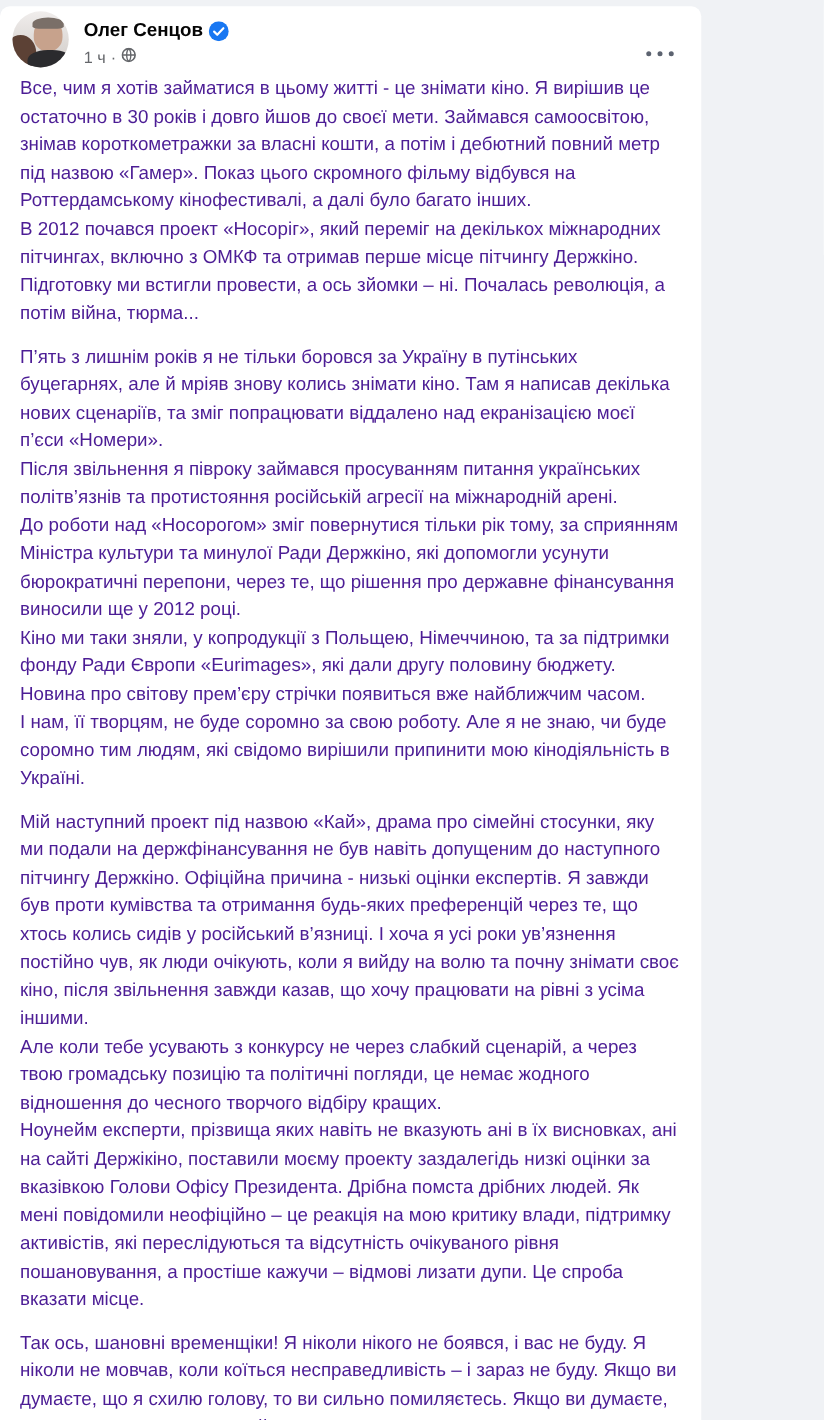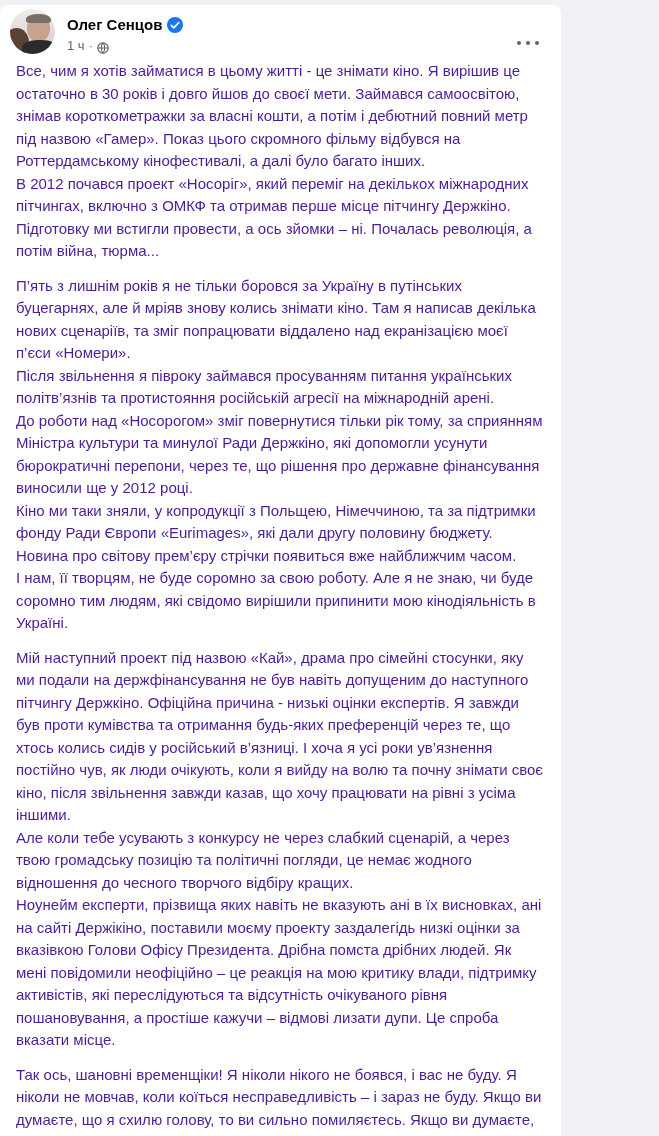--- a/index.html
+++ b/index.html
@@ -60,21 +60,21 @@
   .name-row { display: flex; align-items: center; gap: 5px; }
   .author-name {
     font-size: 15px;
     font-weight: 700;
     color: #050505;
     line-height: 20px;
     cursor: pointer;
   }
   .verified { width: 16px; height: 16px; display: block; }
   .meta-row {
-    display: flex; align-items: flex-end; gap: 4px;
+    display: flex; align-items: flex-start; gap: 4px;
     margin-top: 3px;
     font-size: 13px;
     color: #65676B;
     line-height: 16px;
     cursor: pointer;
   }
   .meta-dot { color: #65676B; }
   .globe { width: 12px; height: 12px; display: block; }
   .more-button {
     margin-left: auto;

